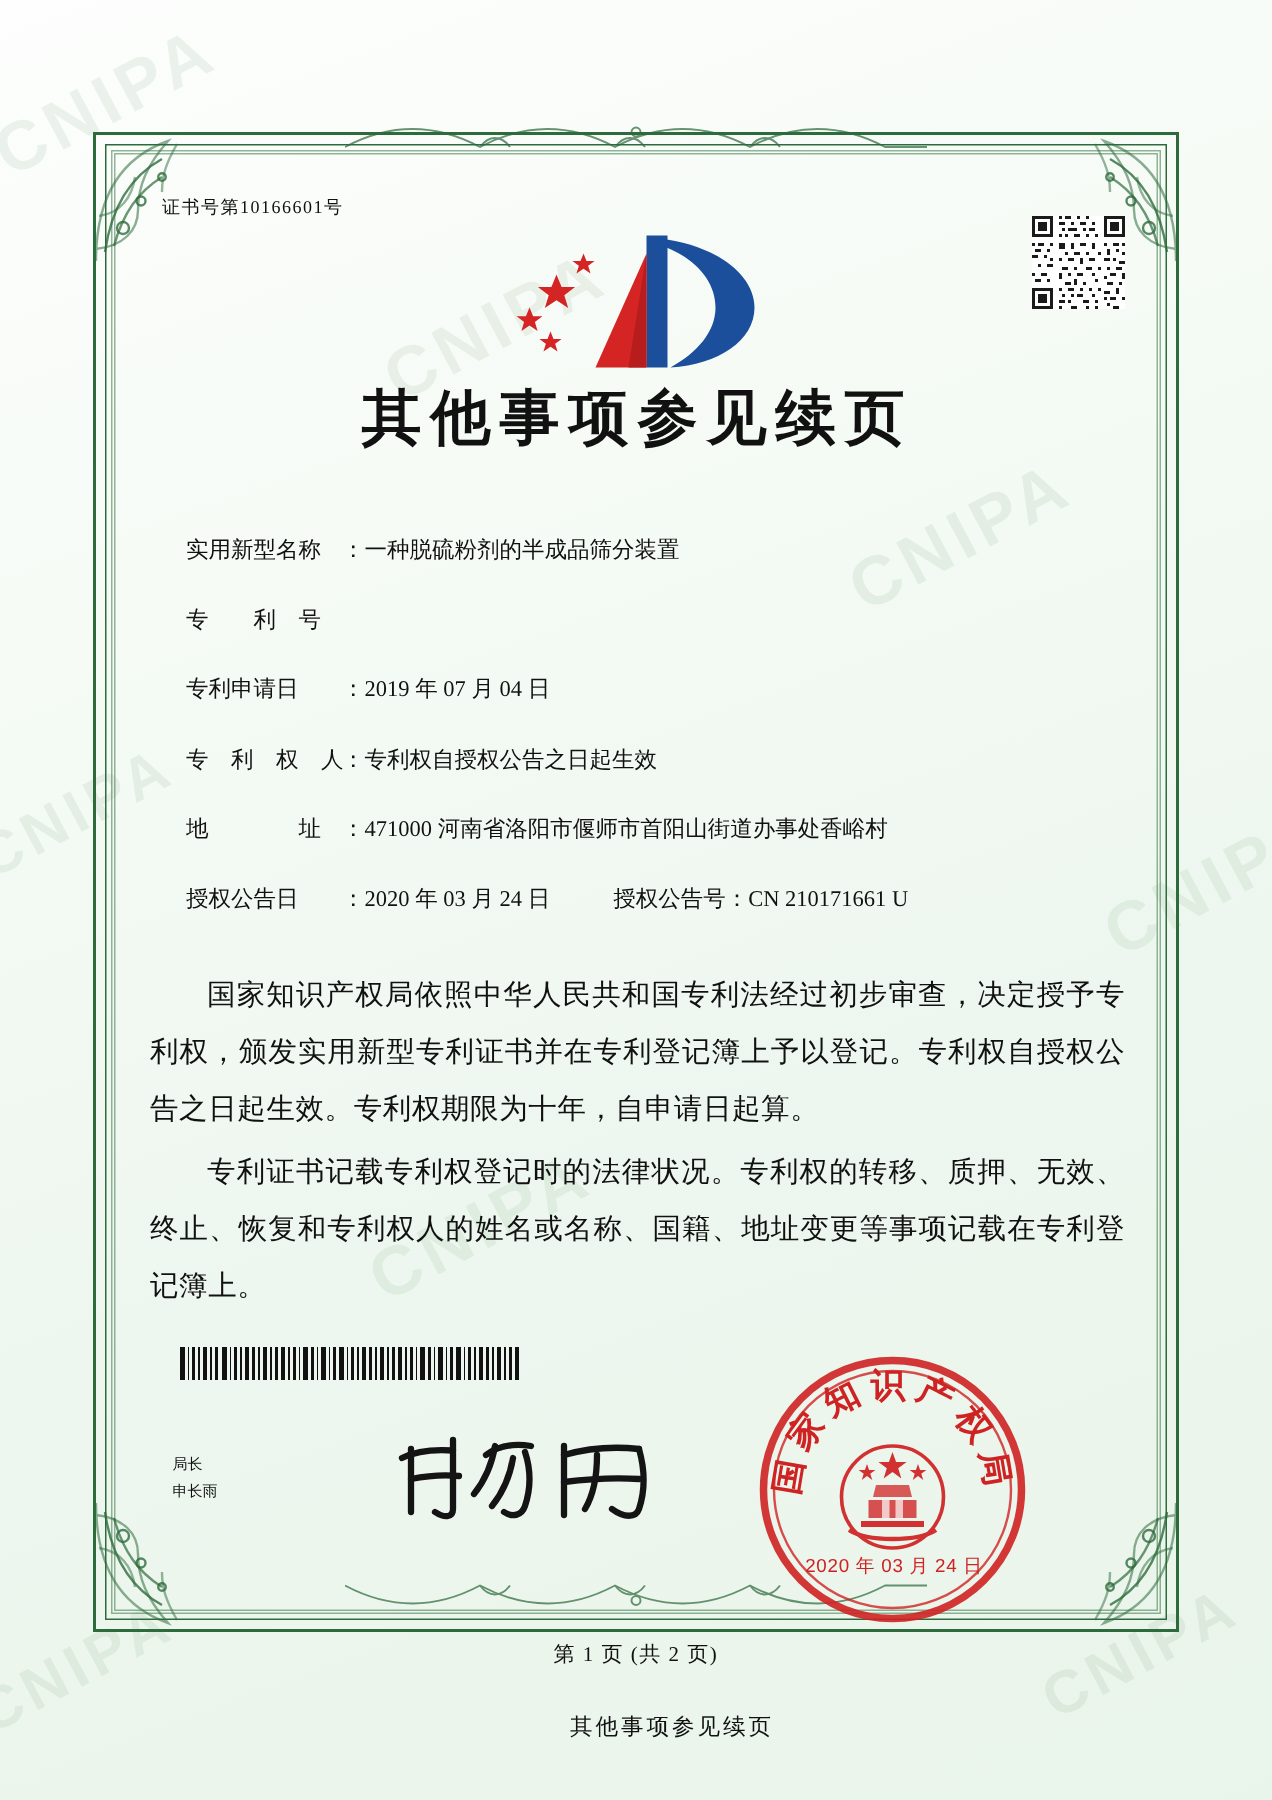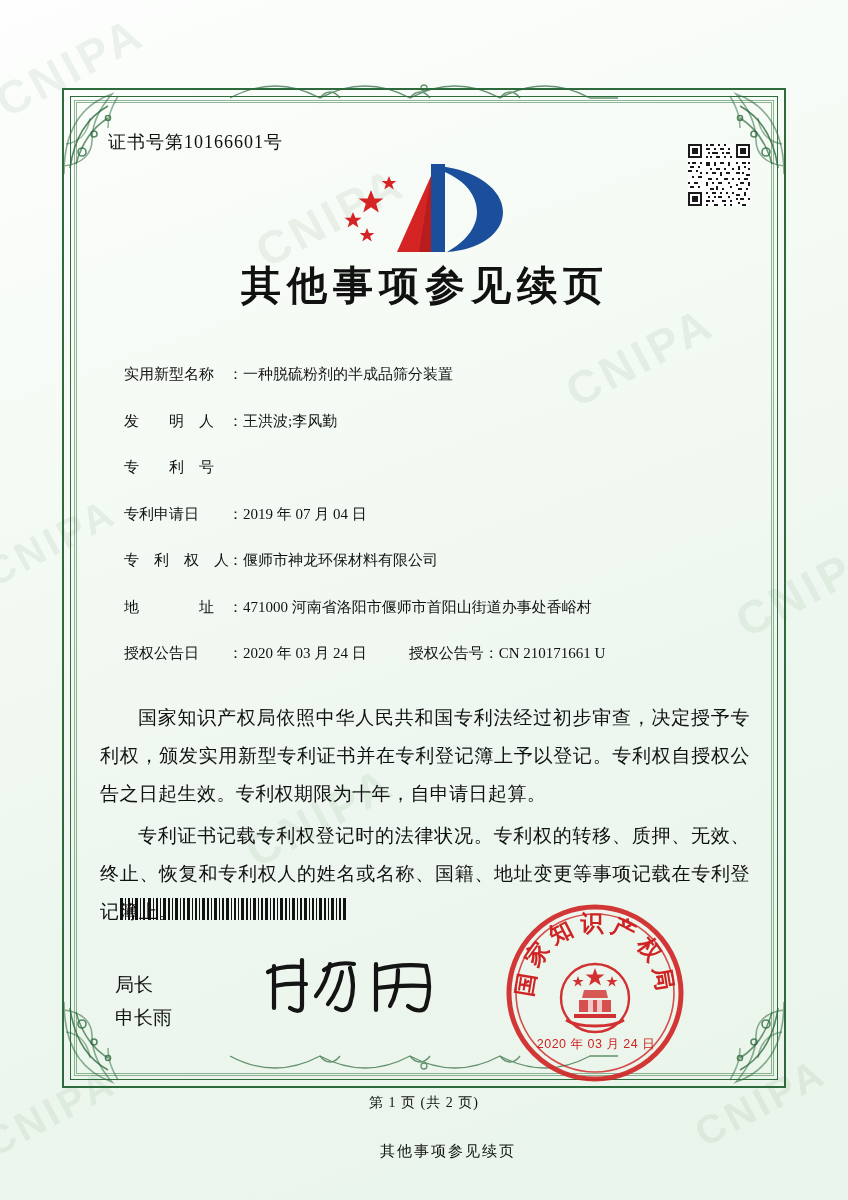--- a/index.html
+++ b/index.html
@@ -89,21 +89,21 @@
 
   
   .content {
     position: absolute;
     left: 100px;
     top: 130px;
     width: 650px;
   }
 
   .cert-no {
-    font-size: 18px;
+    font-size: 12px;
     color: #111;
     letter-spacing: 1px;
     margin-left: 8px;
   }
 
   .qr {
     position: absolute;
     right: 0;
     top: 14px;
     width: 62px;
@@ -182,21 +182,21 @@
     left: 120px;
     top: 898px;
     width: 228px;
     height: 22px;
   }
 
   .sig-block {
     position: absolute;
     left: 115px;
     top: 968px;
-    font-size: 19px;
+    font-size: 10px;
     line-height: 1.75;
     color: #111;
   }
 
   .signature {
     position: absolute;
     left: 258px;
     top: 950px;
     width: 200px;
     height: 70px;
@@ -481,37 +481,33 @@
 
     <div class="title">其他事项参见续页</div>
 
     <div class="fields">
 
       <div class="field-row">
         <div class="field-label">实用新型名称</div>
         <div class="field-value">：<span>一种脱硫粉剂的半成品筛分装置</span></div>
       </div>
 
-      <div class="field-row">
-        <div class="field-label">发　　明　人</div>
-        <div class="field-value">：<span>王洪波;李风勤</span></div>
-      </div>
 
       <div class="field-row">
         <div class="field-label">专　　利　号</div>
       </div>
 
       <div class="field-row">
         <div class="field-label">专利申请日</div>
         <div class="field-value">：<span>2019 年 07 月 04 日</span></div>
       </div>
 
       <div class="field-row">
         <div class="field-label">专　利　权　人</div>
-        <div class="field-value">：<span>偃师市神龙环保材料有限公司</span></div>
+        <div class="field-value">：<span>专利权自授权公告之日起生效</span></div>
       </div>
 
       <div class="field-row">
         <div class="field-label">地　　　　址</div>
         <div class="field-value">：<span>471000 河南省洛阳市偃师市首阳山街道办事处香峪村</span></div>
       </div>
 
       <div class="field-row pair">
         <div class="field-label">授权公告日</div>
         <div class="field-value">：<span>2020 年 03 月 24 日</span></div>

